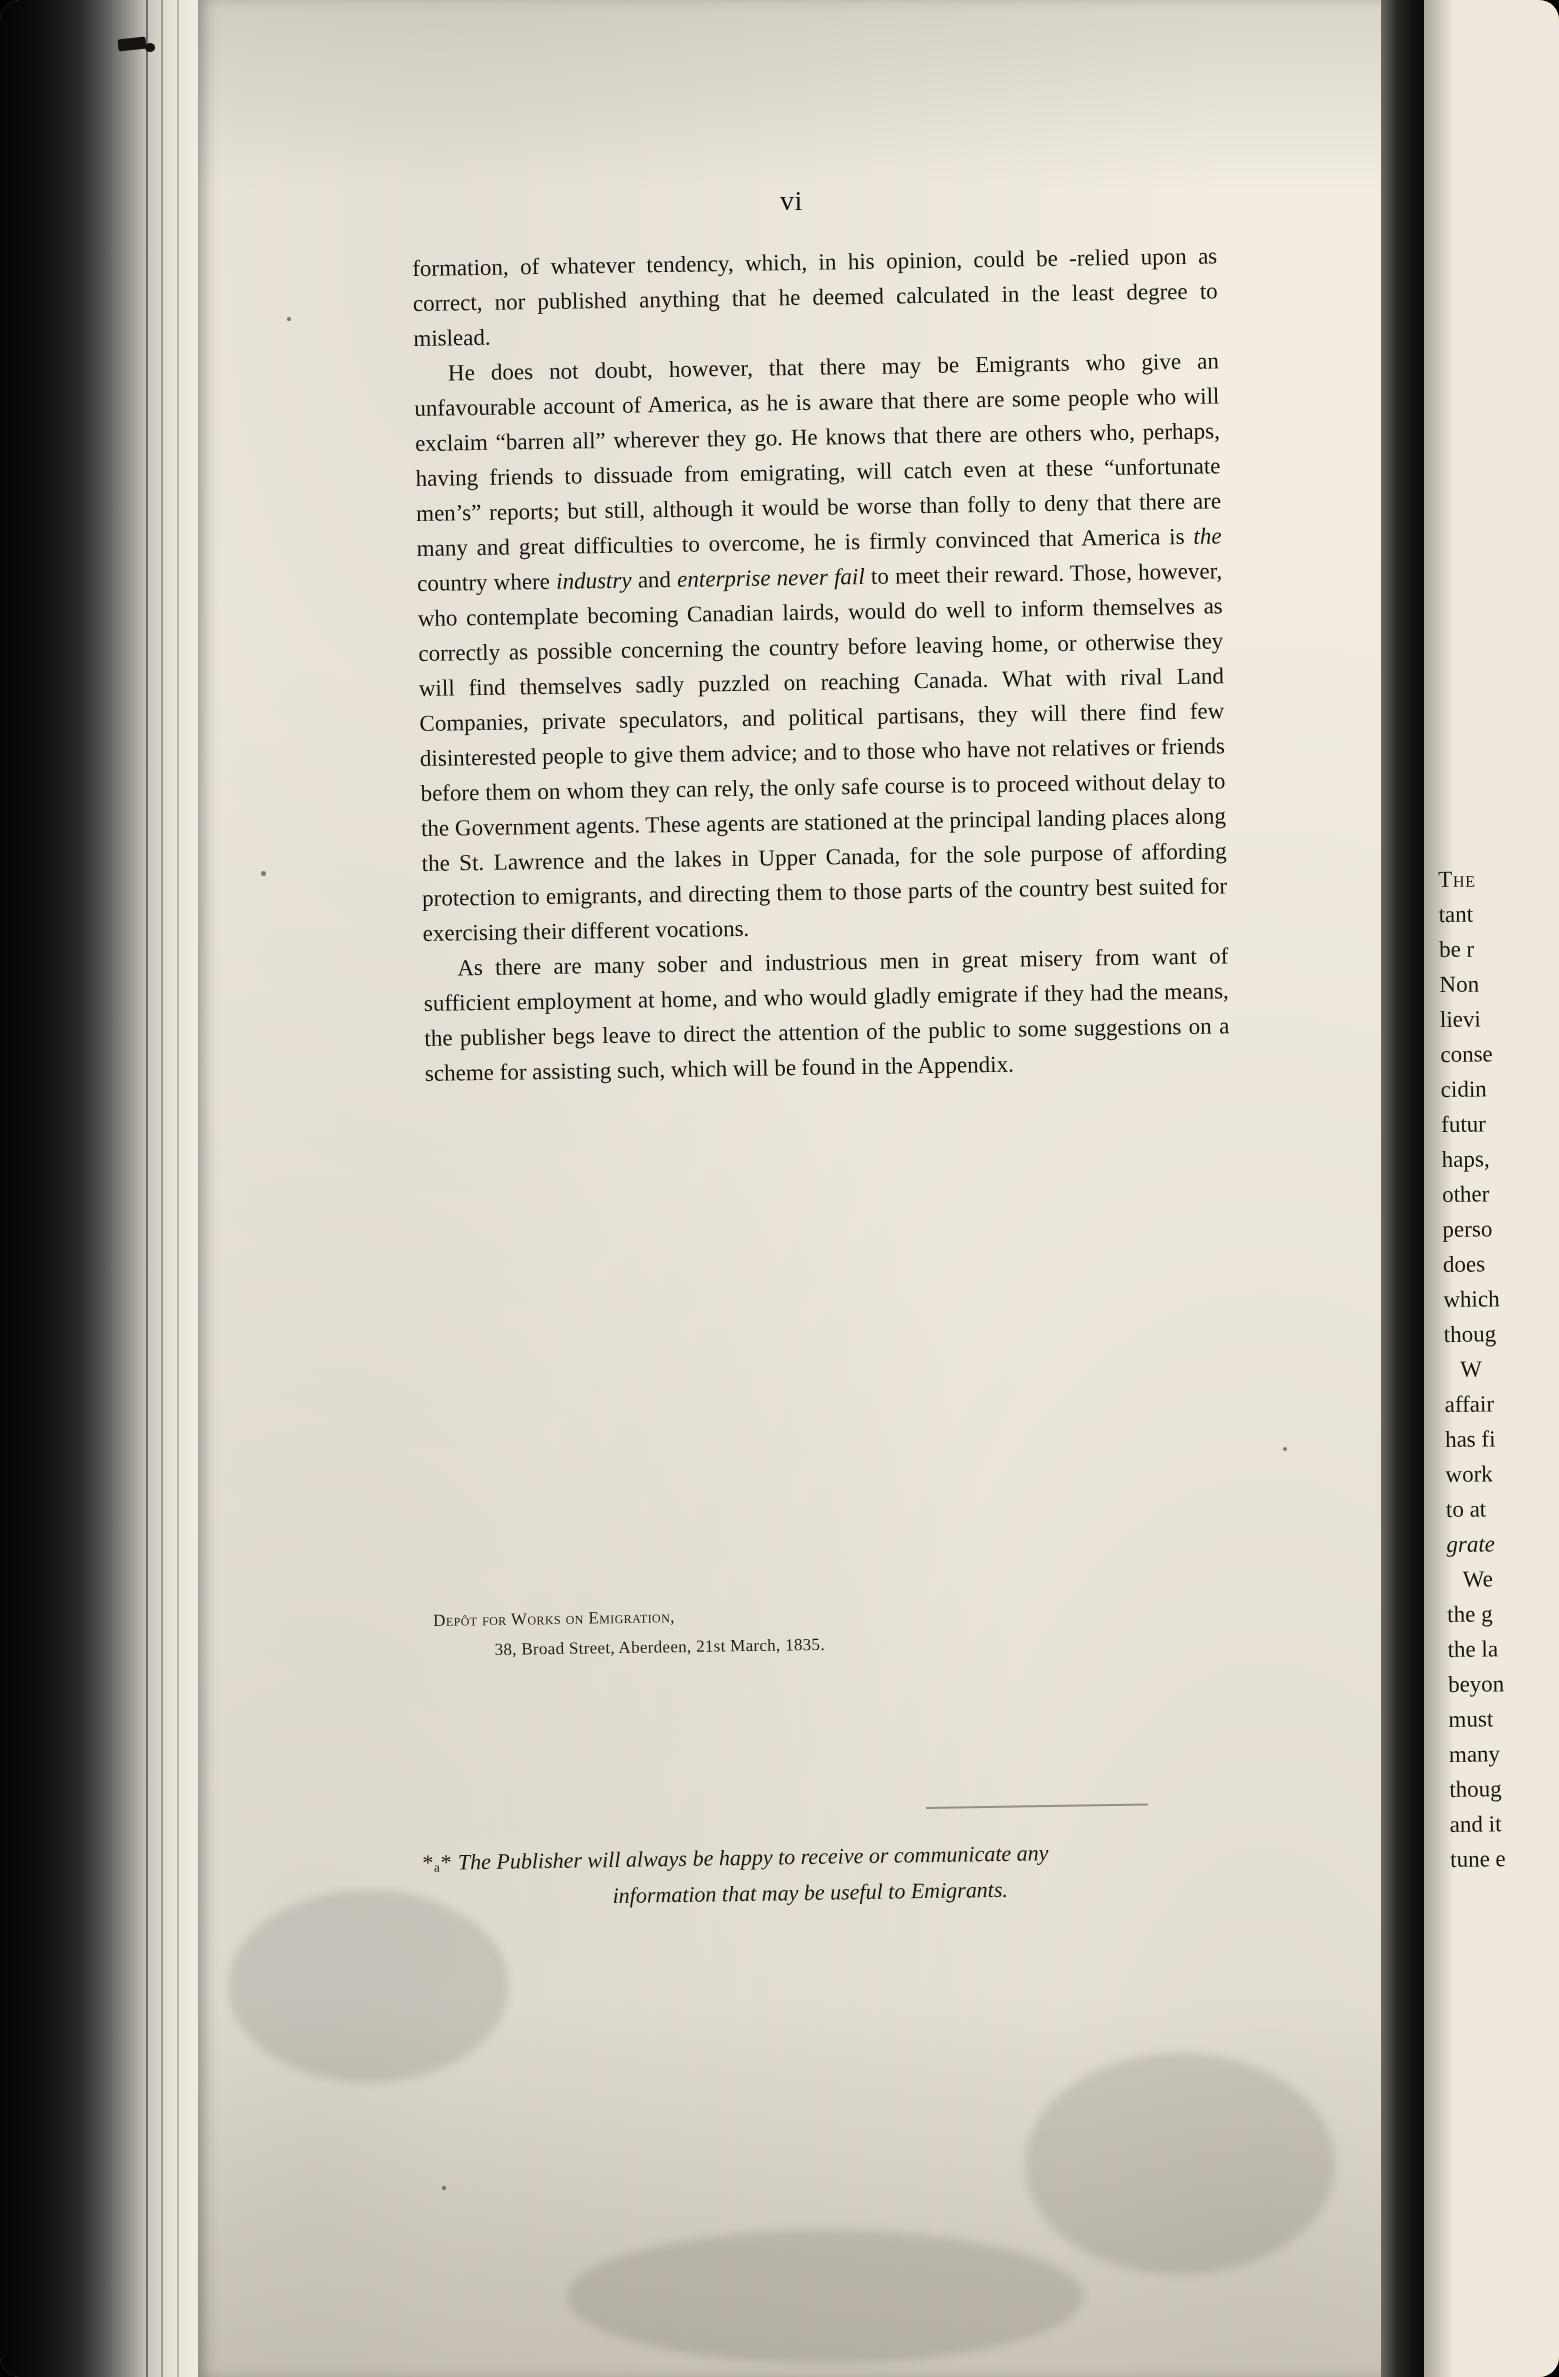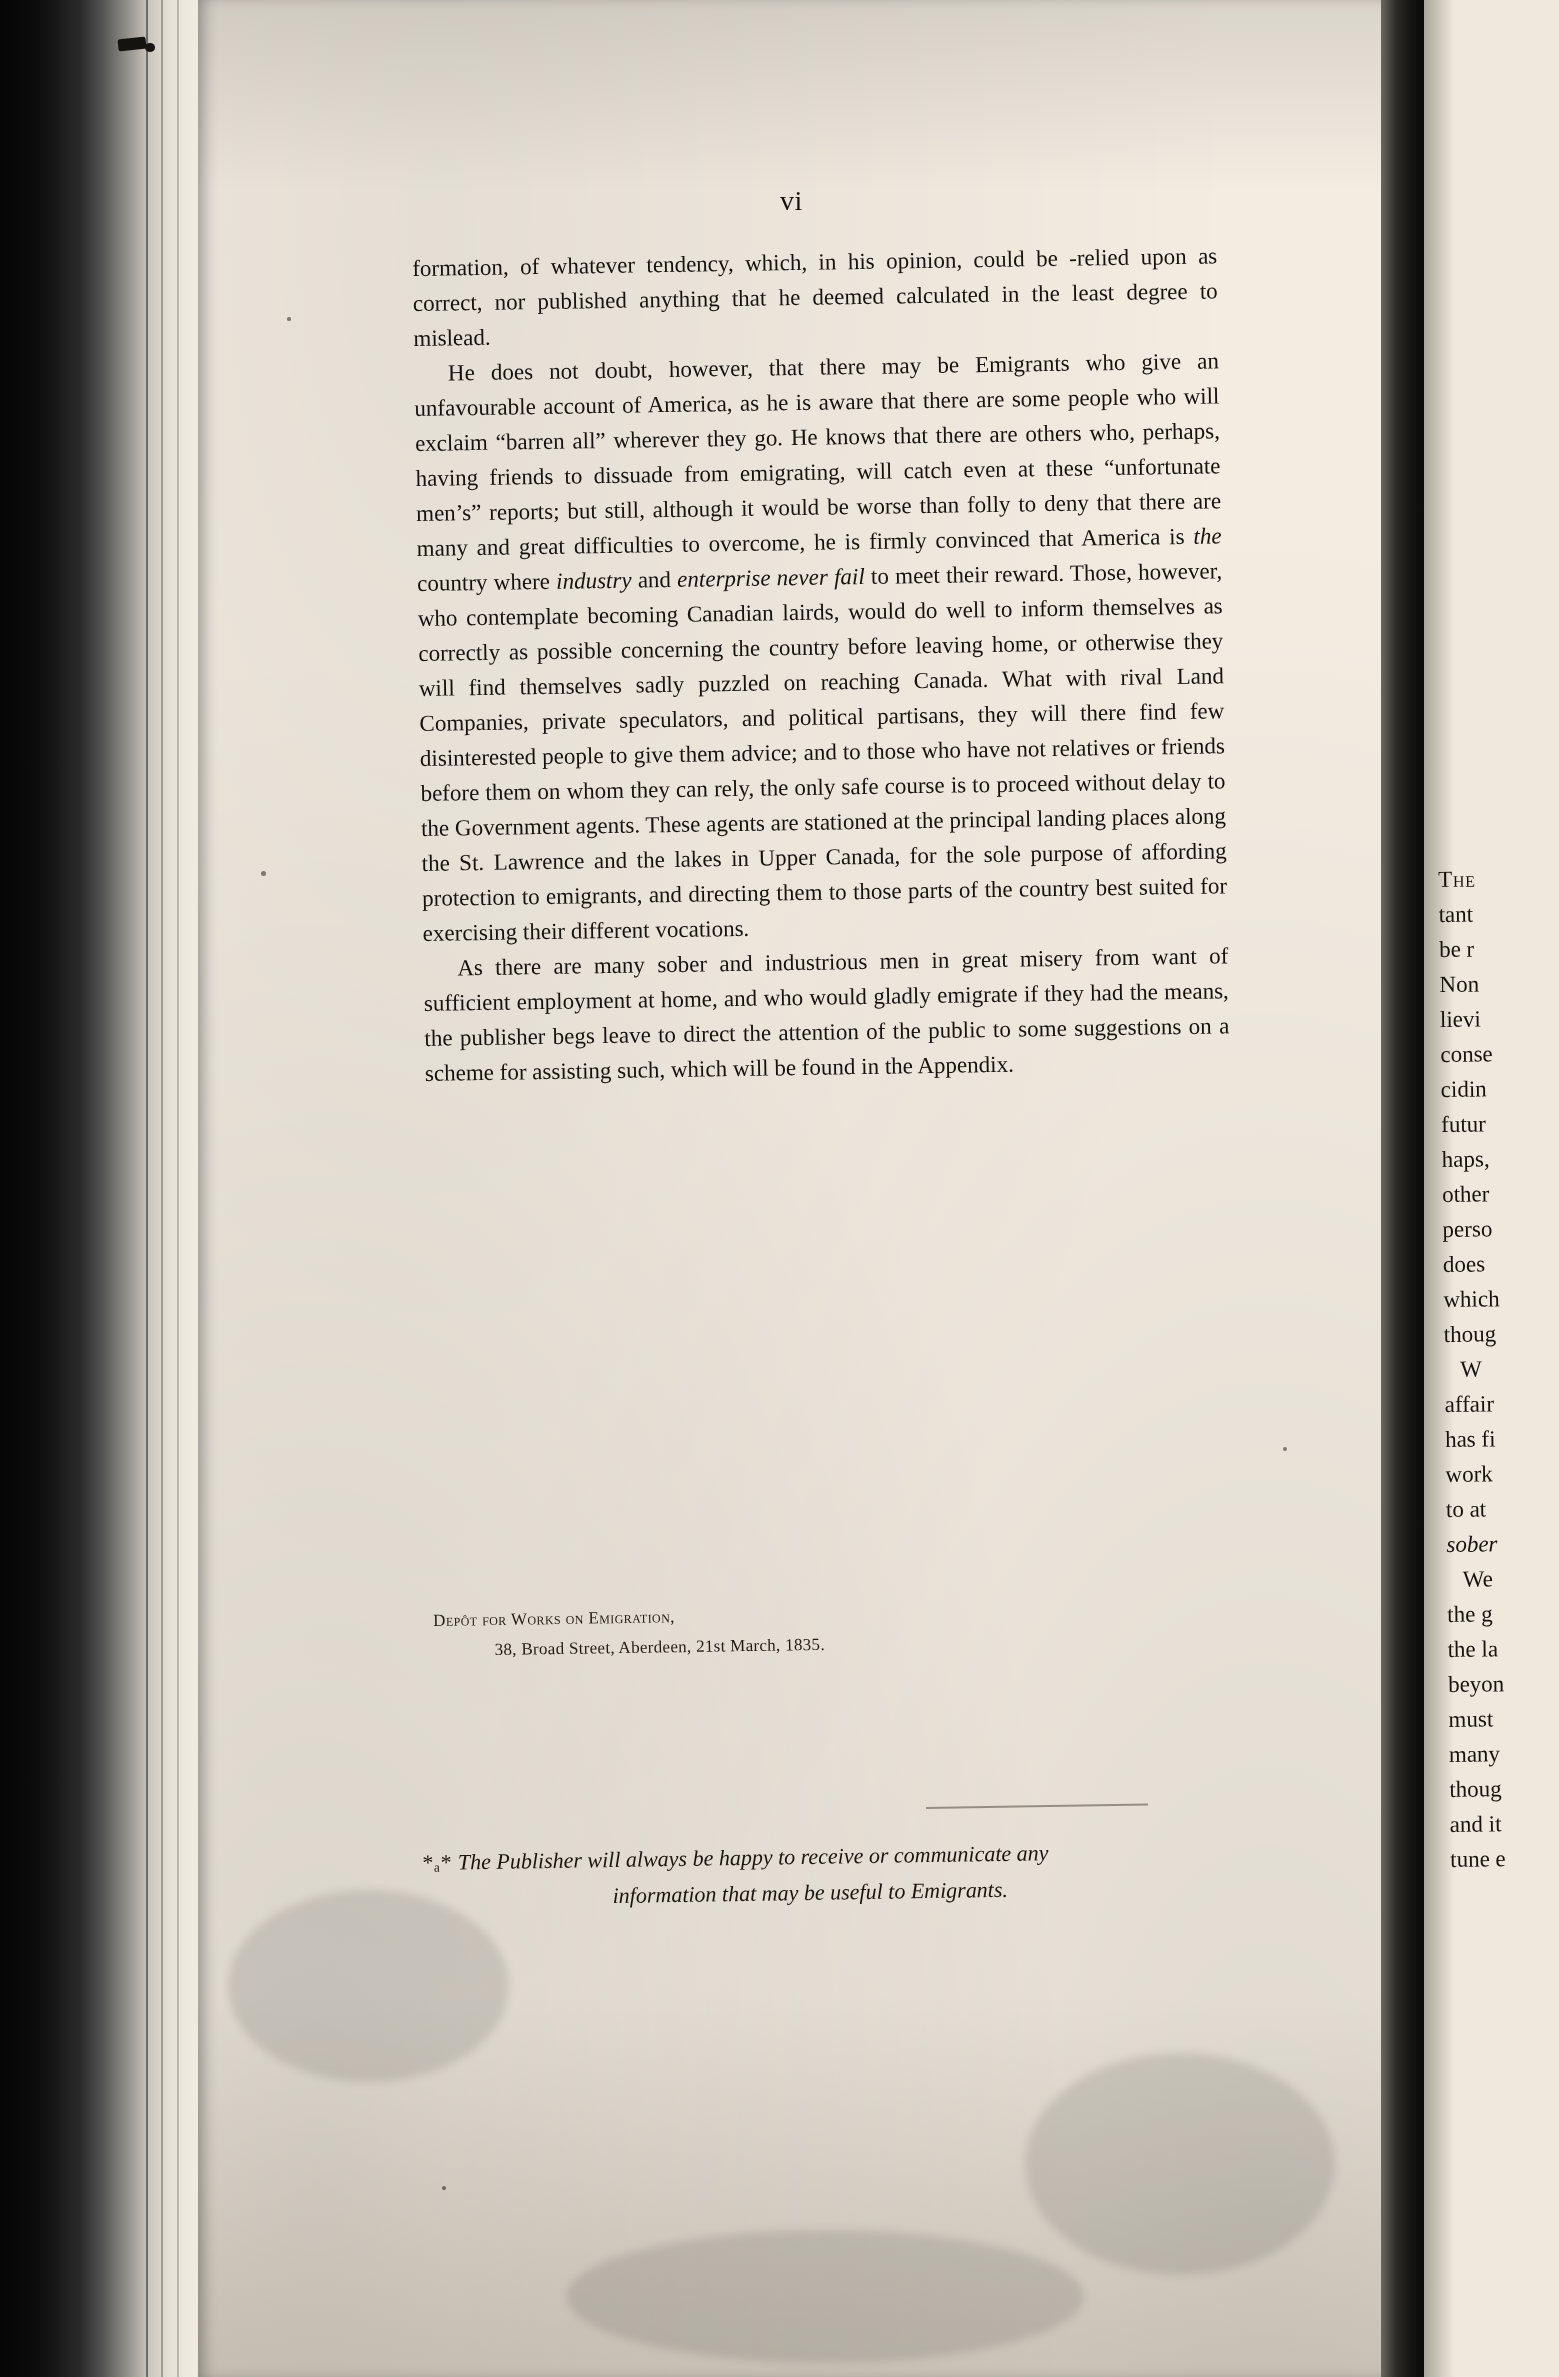--- a/index.html
+++ b/index.html
@@ -13,20 +13,21 @@
     overflow: hidden;
     font-family: "Liberation Serif", serif;
   }
 
   #scan {
     position: relative;
     width: 1559px;
     height: 2377px;
     background: #a16207;
     overflow: hidden;
+    border-radius: 20px;
   }
 
   
   .gutter {
     position: absolute;
     top: 0;
     left: 0;
     width: 222px;
     height: 2377px;
     background: linear-gradient(to right,
@@ -320,21 +321,21 @@
     <div>other</div>
     <div>perso</div>
     <div>does</div>
     <div>which</div>
     <div>thoug</div>
     <div class="ind">W</div>
     <div>affair</div>
     <div>has fi</div>
     <div>work</div>
     <div>to at</div>
-    <div><i>sober</i></div>
+    <div><i>grate</i></div>
     <div class="ind">We</div>
     <div>the g</div>
     <div>the la</div>
     <div>beyon</div>
     <div>must</div>
     <div>many</div>
     <div>thoug</div>
     <div>and it</div>
     <div>tune e</div>
   </div>

